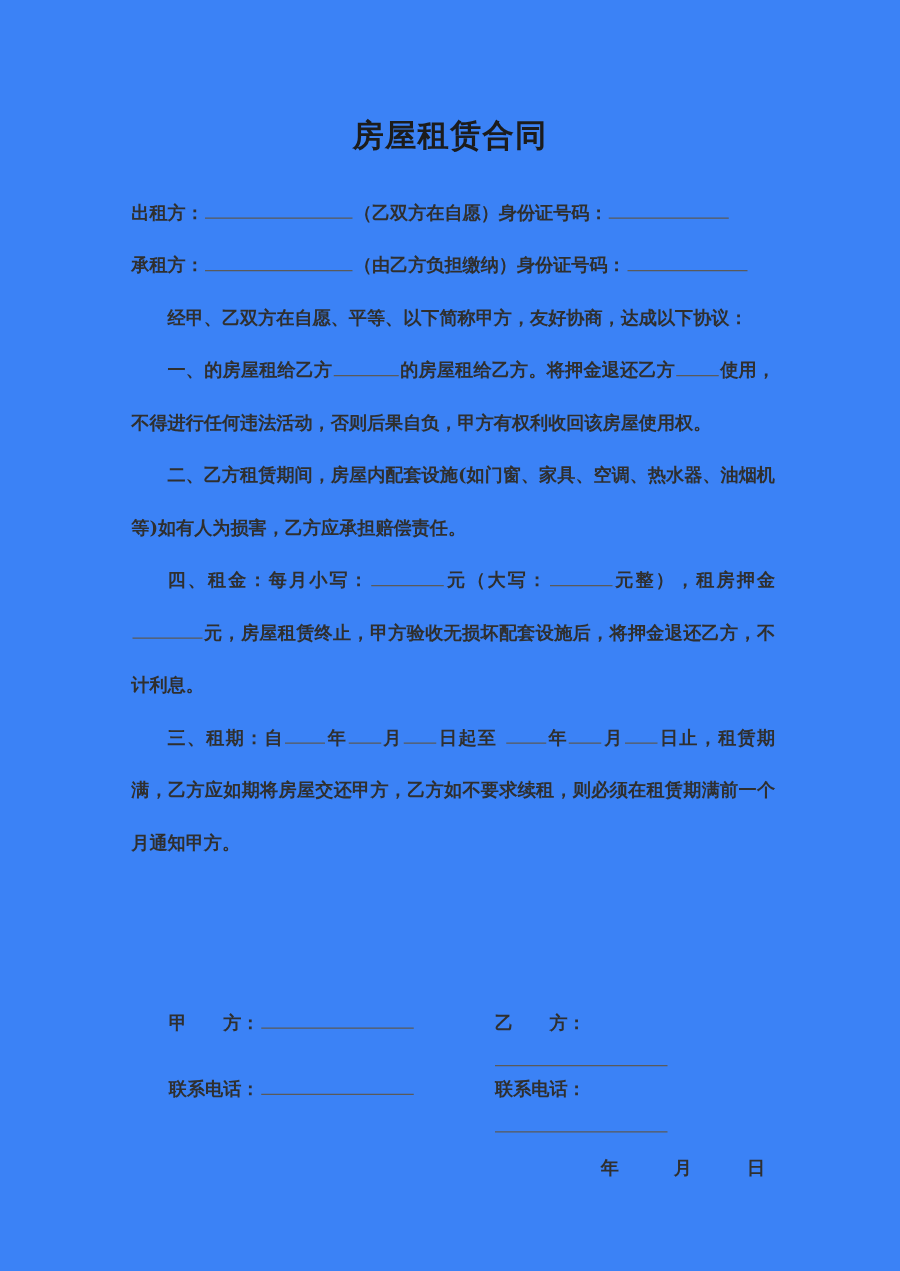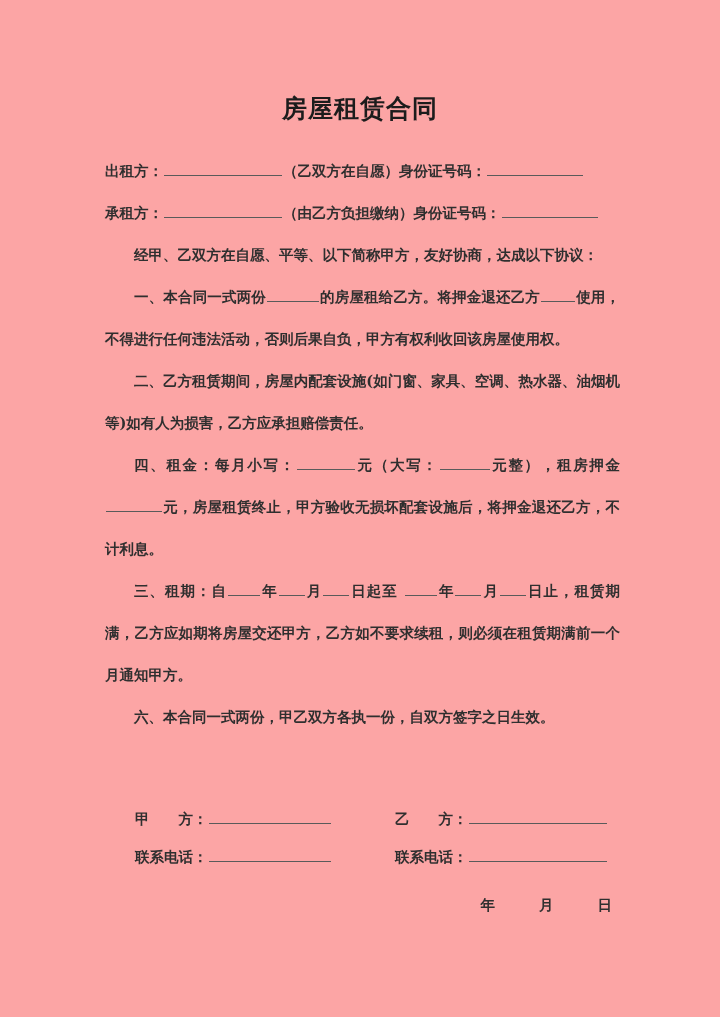--- a/index.html
+++ b/index.html
@@ -12,21 +12,21 @@
     height: 1017px;
     overflow: hidden;
     font-family: "DejaVu Sans", "Liberation Sans", sans-serif;
     color: #2b2b2b;
   }
 
   .page {
     position: relative;
     width: 720px;
     height: 1017px;
-    background: #fca5a5;
+    background: #3b82f6;
     box-sizing: border-box;
   }
 
   .doc-title {
     position: absolute;
     top: 92px;
     left: 0;
     width: 720px;
     text-align: center;
     font-size: 25px;
@@ -101,21 +101,21 @@
     font-weight: bold;
     color: #2f2f2f;
   }
   .sig-col {
     display: flex;
     align-items: baseline;
     white-space: nowrap;
     text-align: right;
   }
   .sig-col.left  { width: 270px; padding-left: 30px; box-sizing: border-box; }
-  .sig-col.right { width: 245px; padding-left: 20px; box-sizing: border-box; }
+  .sig-col.right { width: 245px; padding-left: 20px; box-sizing: border-box; flex-direction: column; }
   .sig-label { display: inline-block; }
 
   .date-row {
     display: flex;
     justify-content: flex-end;
     line-height: 38px;
     font-size: 14.5px;
     font-family: "DejaVu Serif", "Liberation Serif", serif;
     font-weight: bold;
     color: #2f2f2f;
@@ -138,39 +138,36 @@
       <span>出租方：</span><span class="blank b-name"></span><span>（乙双方在自愿）</span><span>身份证号码：</span><span class="blank b-id"></span>
     </div>
 
     <div class="party-line">
       <span>承租方：</span><span class="blank b-name"></span><span>（由乙方负担缴纳）</span><span>身份证号码：</span><span class="blank b-id"></span>
     </div>
 
     <div class="para indent">经甲、乙双方在自愿、平等、以下简称甲方，友好协商，达成以下协议：</div>
 
     <div class="para indent">
-      <span>一、</span><span>本合同一式两份</span><span class="blank b-addr"></span><span>的房屋租给乙方。将押金退还乙方</span><span class="blank b-use"></span><span>使用，不得进行任何违法活动，否则后果自负，甲方有权利收回该房屋使用权。</span>
+      <span>一、</span><span>的房屋租给乙方</span><span class="blank b-addr"></span><span>的房屋租给乙方。将押金退还乙方</span><span class="blank b-use"></span><span>使用，不得进行任何违法活动，否则后果自负，甲方有权利收回该房屋使用权。</span>
     </div>
 
     <div class="para indent">
       <span>二、</span><span>乙方租赁期间，房屋内配套设施(如门窗、家具、空调、热水器、油烟机等)如有人为损害，乙方应承担赔偿责任。</span>
     </div>
 
     <div class="para indent">
       <span>四、</span><span>租金：每月小写：</span><span class="blank b-money"></span><span>元（大写：</span><span class="blank b-money2"></span><span>元整），租房押金</span><span class="blank b-money3"></span><span>元，房屋租赁终止，甲方验收无损坏配套设施后，将押金退还乙方，不计利息。</span>
     </div>
 
     <div class="para indent">
       <span>三、</span><span>租期：自</span><span class="blank b-date"></span><span>年</span><span class="blank b-date-s"></span><span>月</span><span class="blank b-date-s"></span><span>日起至 </span><span class="blank b-date"></span><span>年</span><span class="blank b-date-s"></span><span>月</span><span class="blank b-date-s"></span><span>日止，租赁期满，乙方应如期将房屋交还甲方，乙方如不要求续租，则必须在租赁期满前一个月通知甲方。</span>
     </div>
 
 
-    <div class="para indent">
-      <span>六、</span><span>本合同一式两份，甲乙双方各执一份，自双方签字之日生效。</span>
-    </div>
 
   </div>
 
   <div class="sig-area">
 
     <div class="sig-row">
       <div class="sig-col left">
         <span class="sig-label">甲　　方：</span>
           <span class="blank b-sign"></span>
       </div>

